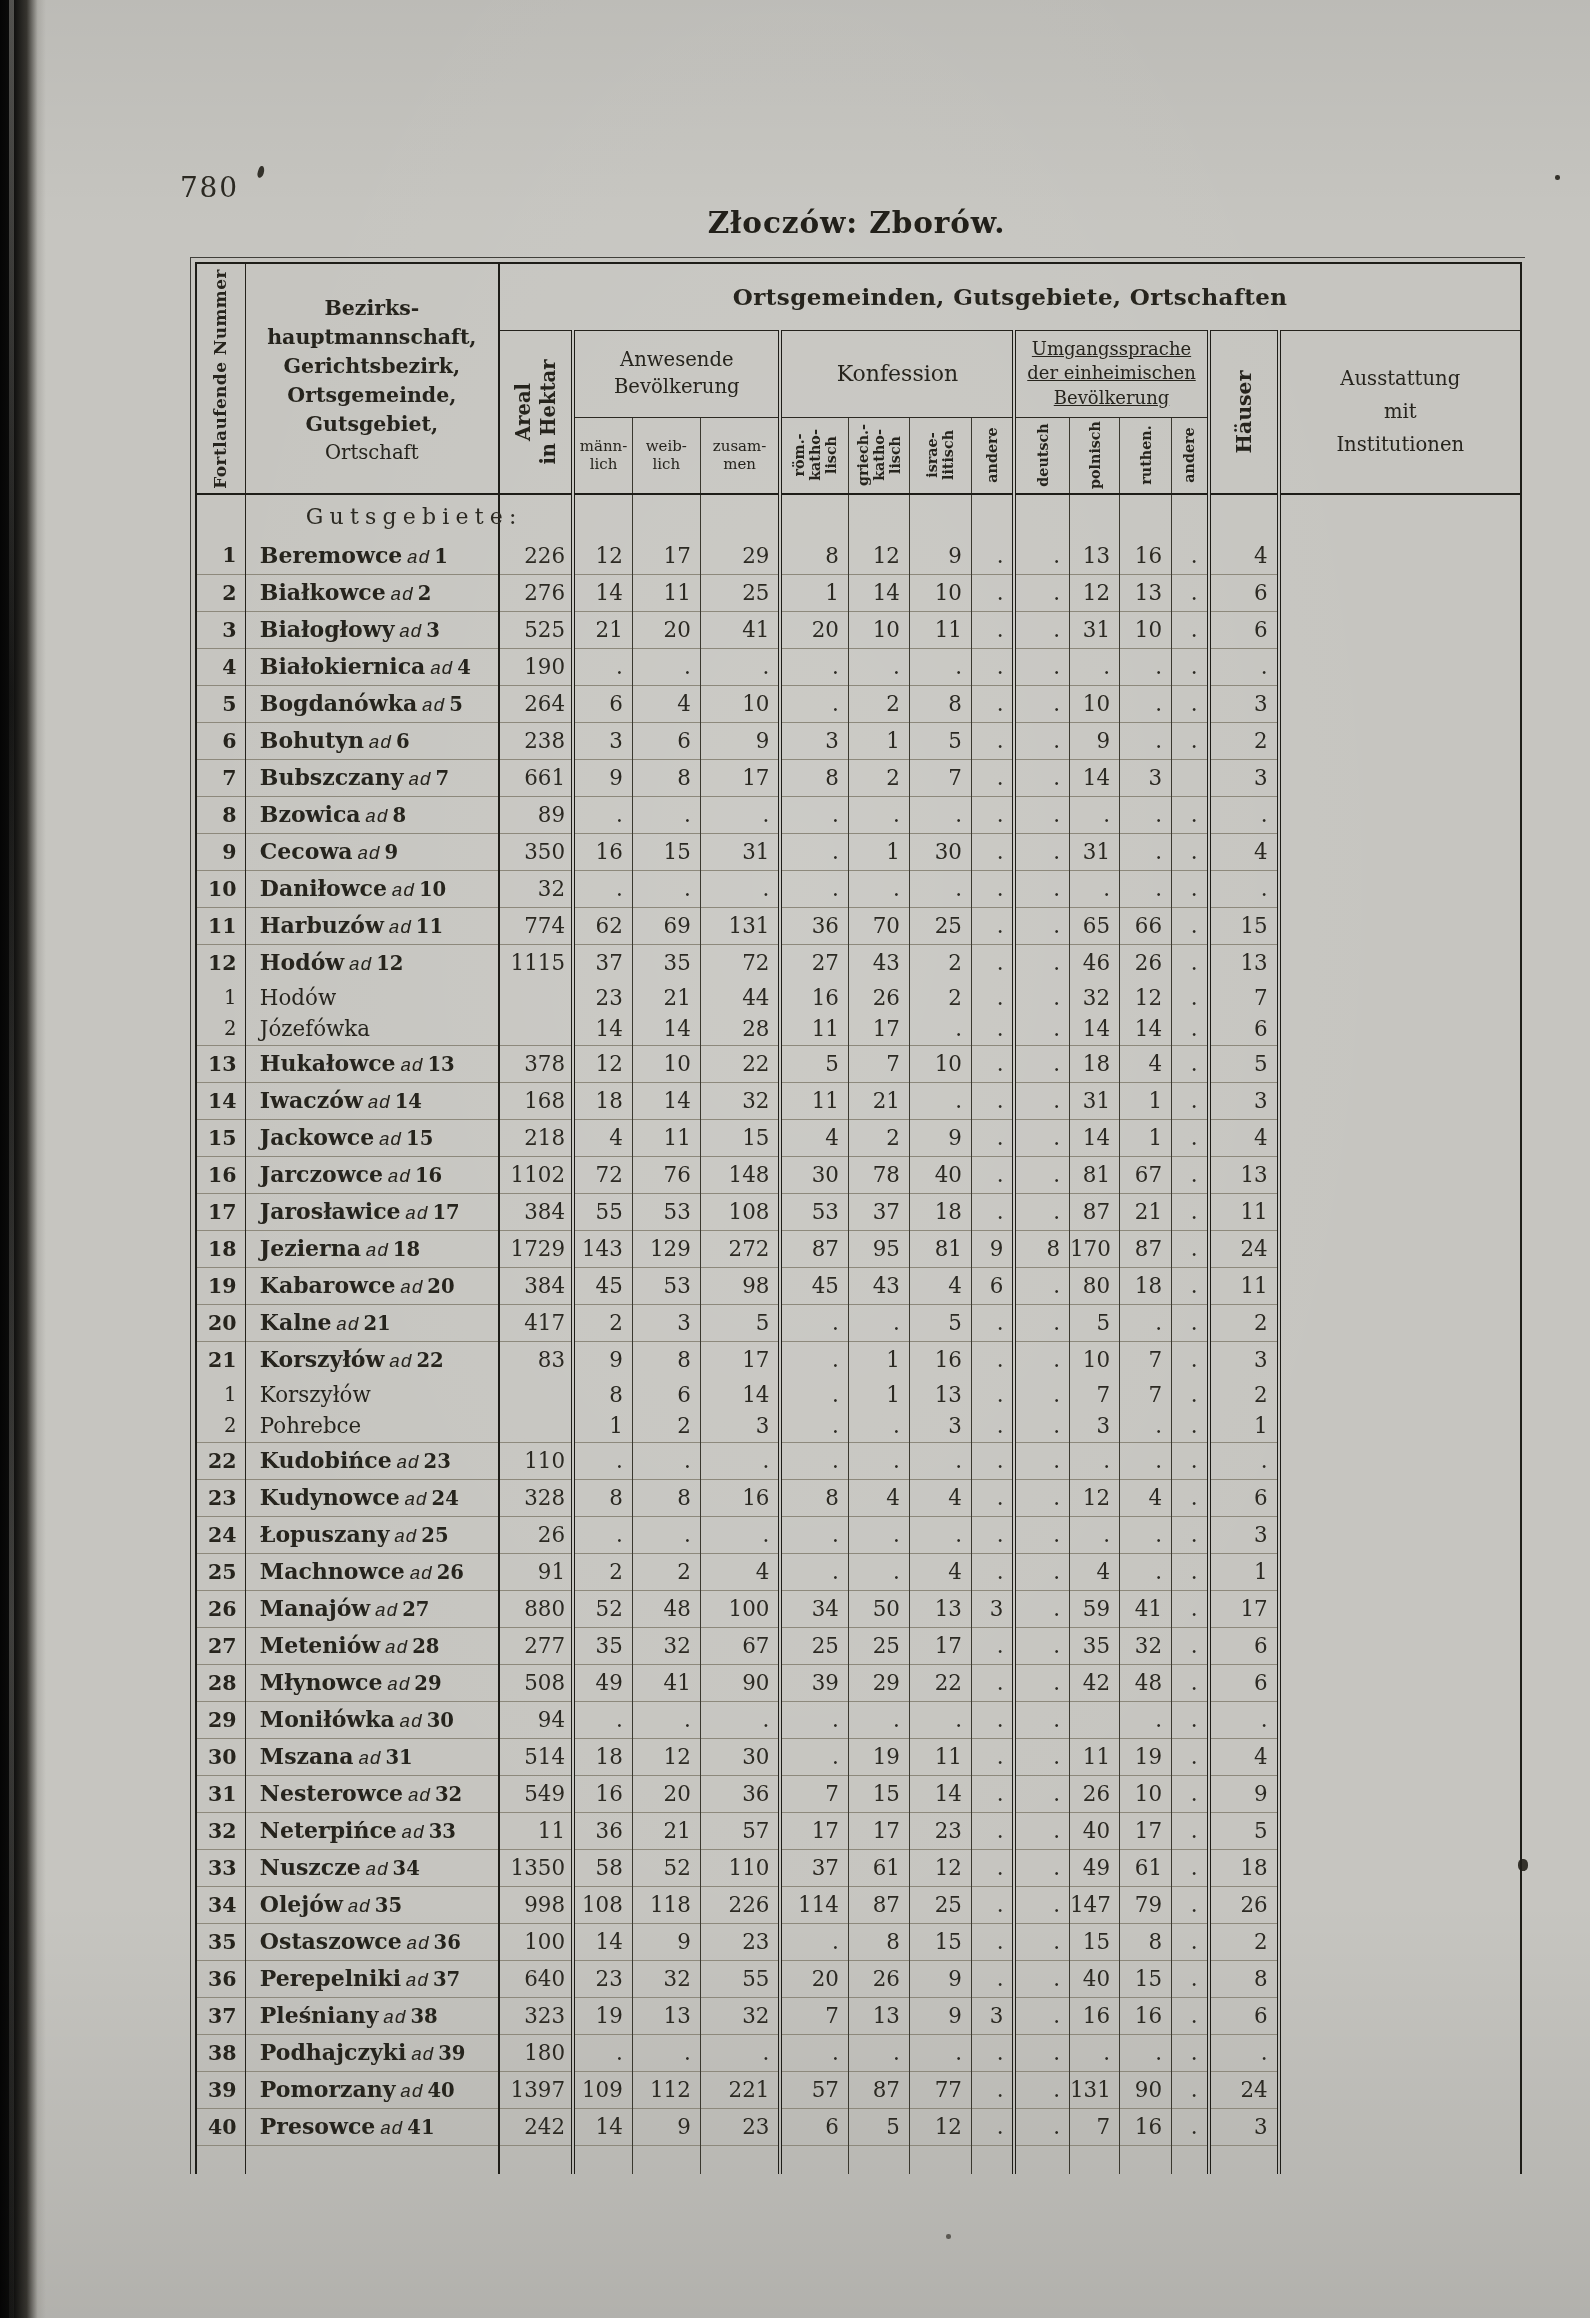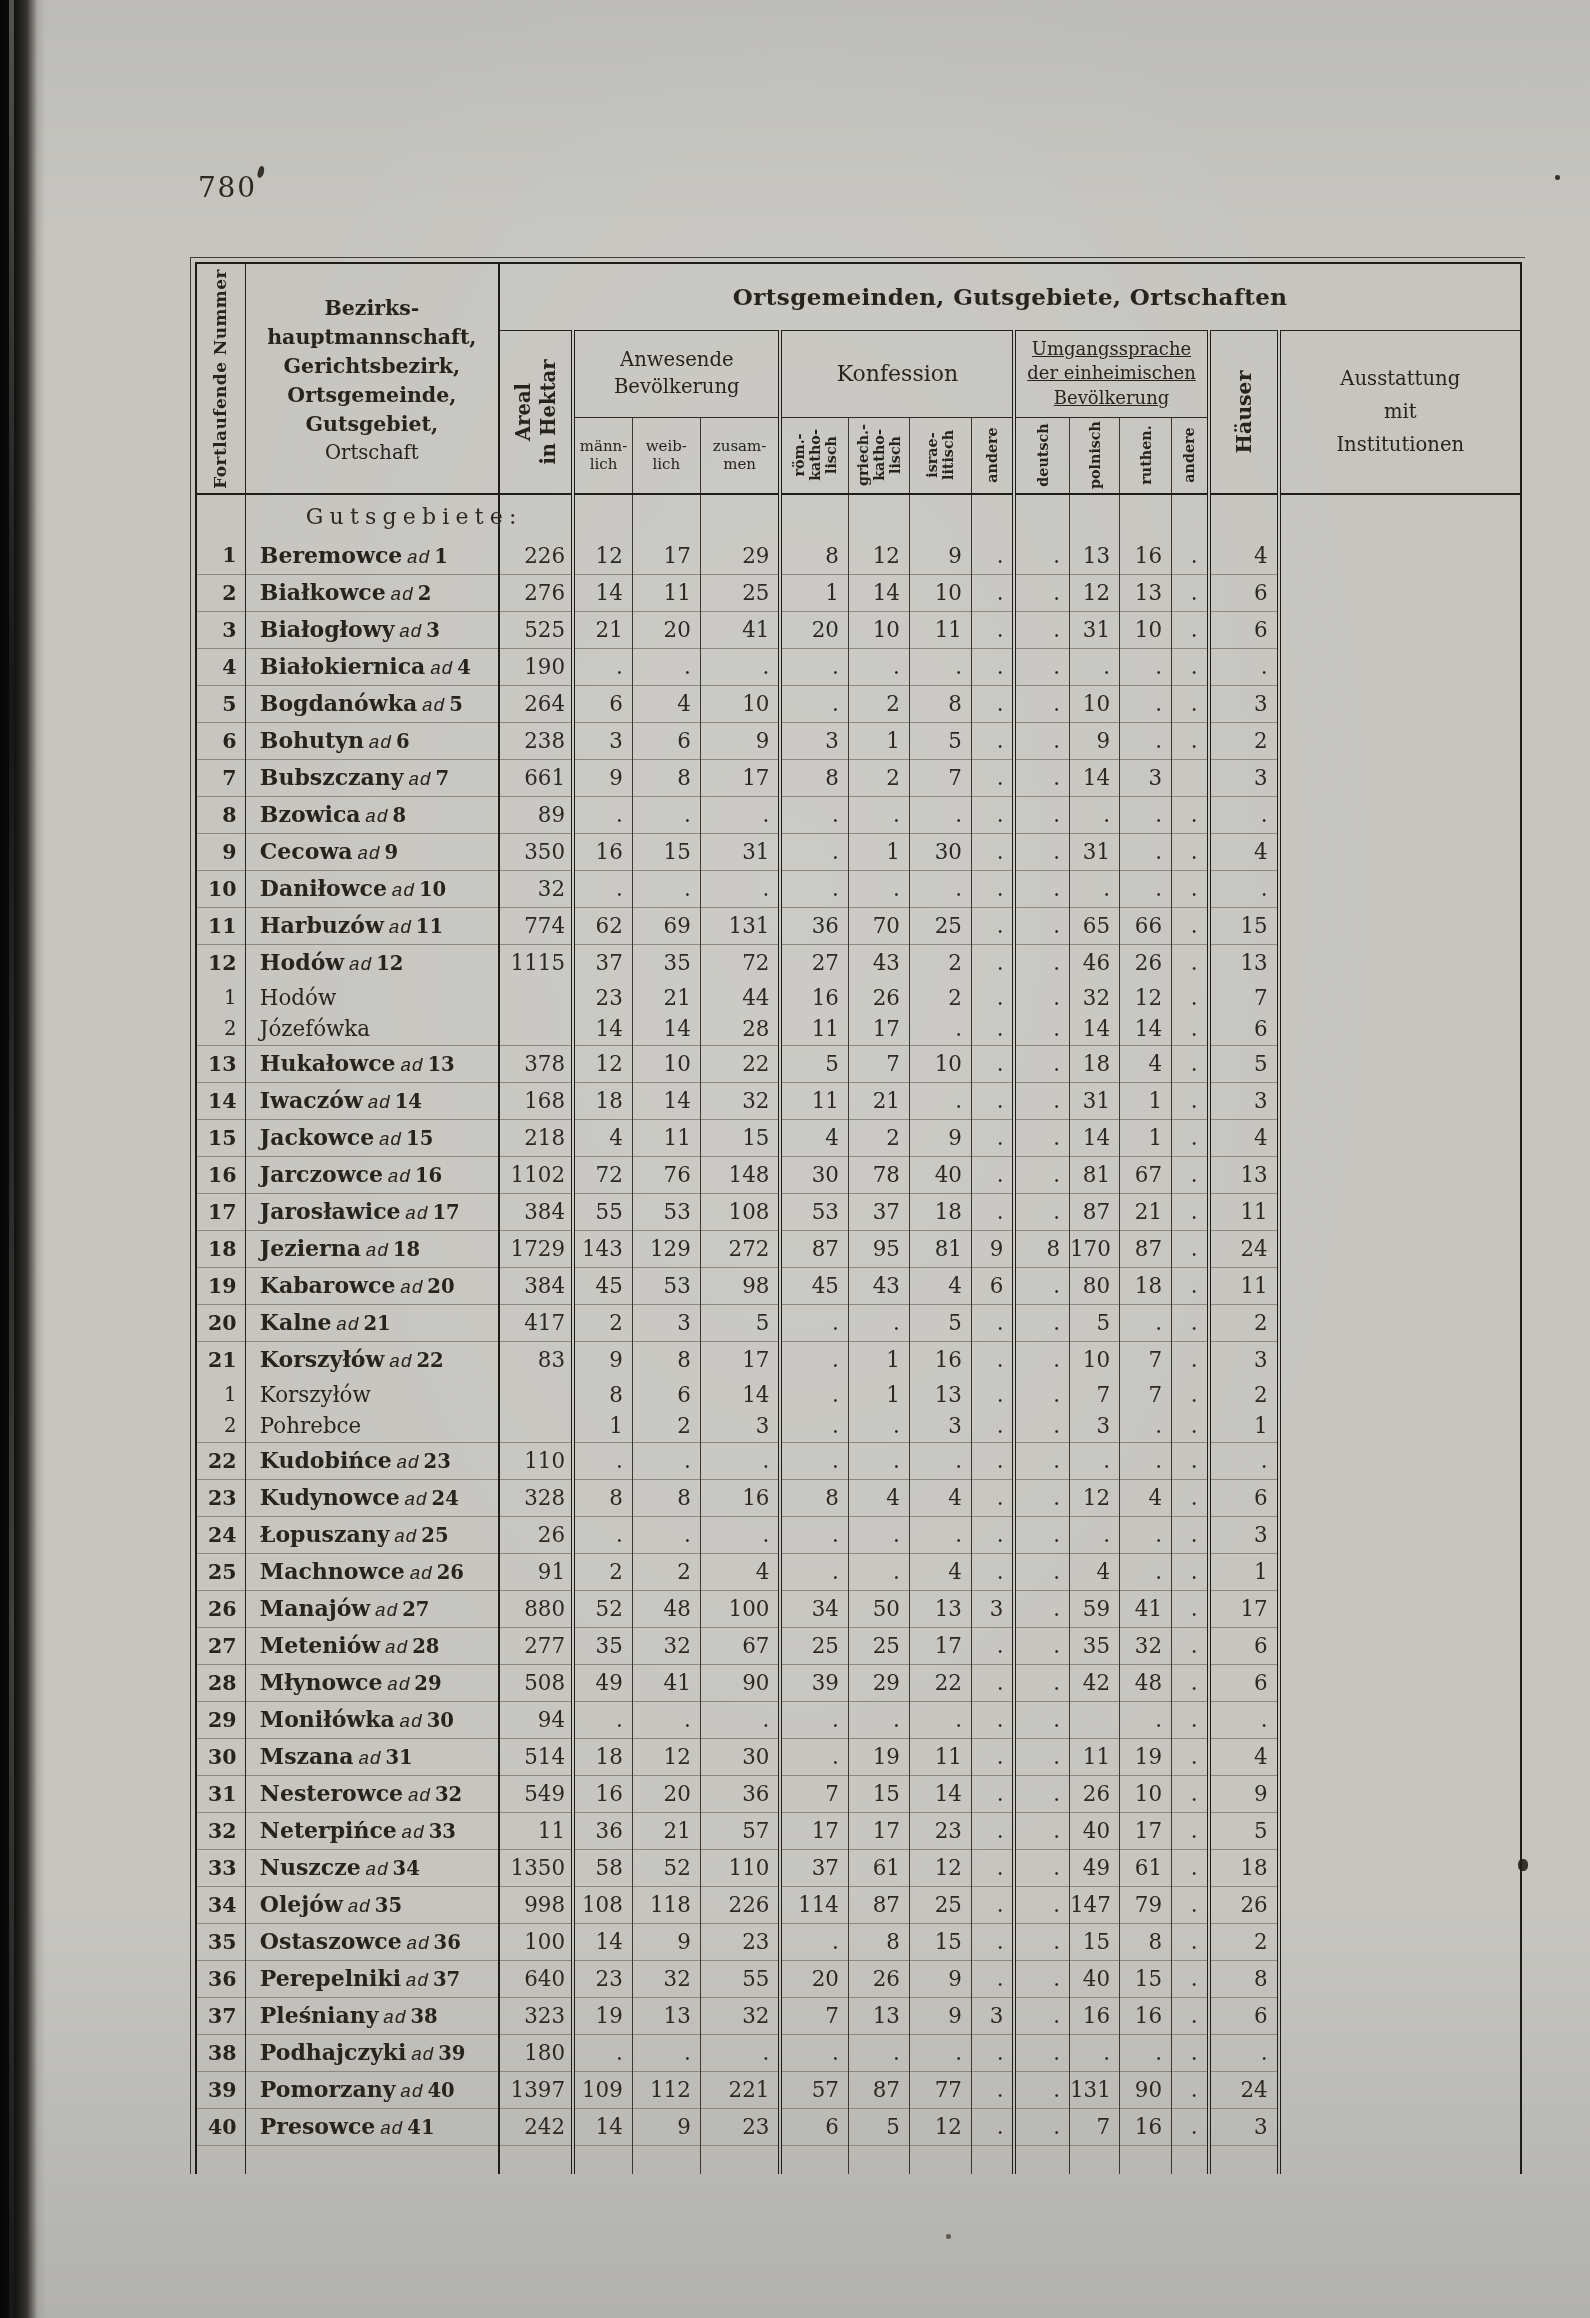--- a/index.html
+++ b/index.html
@@ -21,21 +21,21 @@
   .binding-streak{
     position:absolute;left:9px;top:0;width:5.4px;height:100%;
     background:linear-gradient(180deg,rgba(215,213,206,0.35),rgba(215,213,206,0.05) 30%,rgba(215,213,206,0.25) 70%,rgba(215,213,206,0.05));
   }
   .speck{position:absolute;background:#34322b;border-radius:50%;}
   .speck.s1{left:258px;top:166px;width:6.2px;height:11.6px;border-radius:40% 60% 50% 50%;transform:rotate(18deg);}
   .speck.s2{left:1555px;top:175px;width:4.5px;height:4.5px;}
   .speck.s3{left:1518px;top:1859px;width:9.8px;height:11.6px;border-radius:45%;}
   .speck.s4{left:946px;top:2234px;width:4.5px;height:4.5px;opacity:.7;}
 
-  .page-number{position:absolute;left:198px;top:171px;font-size:28px;letter-spacing:1.8px;color:#2b2922;}
+  .page-number{position:absolute;left:180px;top:171px;font-size:28px;letter-spacing:1.8px;color:#2b2922;}
   .page-title{position:absolute;left:195px;top:205px;width:1323px;text-align:center;
     font-size:29.5px;font-weight:bold;letter-spacing:0.9px;color:#22201a;}
 
   .table-wrap{position:absolute;left:195px;top:262px;width:1323px;
     border:2.7px solid #1e1d18;border-bottom:none;}
   .table-wrap::before{content:"";position:absolute;left:-7.1px;top:-7.1px;right:-4.5px;bottom:0;
     border-left:1.8px solid rgba(30,29,24,0.8);border-top:1.8px solid rgba(30,29,24,0.8);pointer-events:none;}
 
   table{border-collapse:collapse;table-layout:fixed;width:1323px;}
   th,td{padding:0;margin:0;vertical-align:middle;overflow:visible;}
@@ -92,20 +92,21 @@
 
 <div class="page">
   <div class="binding"></div>
   <div class="binding-streak"></div>
   <div class="speck s1"></div>
   <div class="speck s2"></div>
   <div class="speck s3"></div>
   <div class="speck s4"></div>
 
   <div class="page-number">780</div>
+  <div class="page-title">Złoczów: Zborów.</div>
 
   <div class="table-wrap">
     <table>
       <colgroup>
         <col style="width:48px">
           <col style="width:254px">
           <col style="width:74px">
         <col style="width:59px">
           <col style="width:68px">
           <col style="width:80px">

